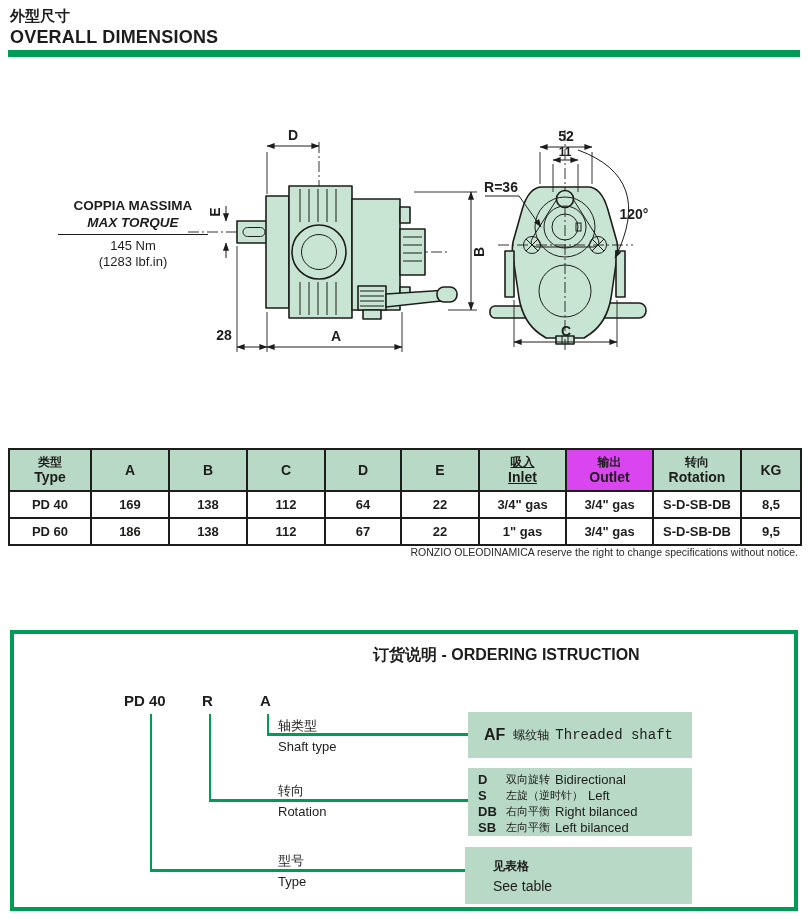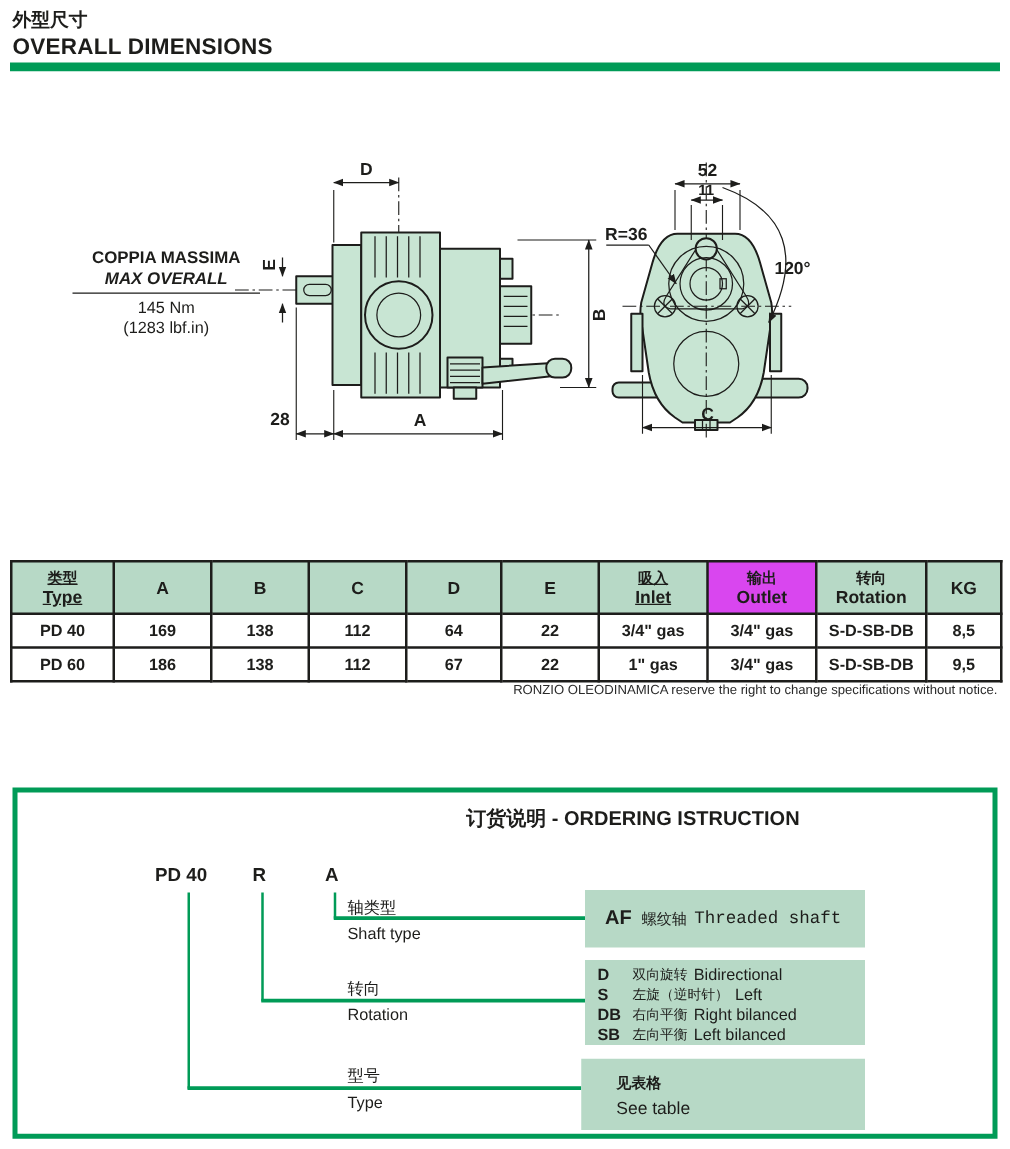--- a/index.html
+++ b/index.html
@@ -63,21 +63,21 @@
 <body>
 
 <div class="page">
 
   <div class="abs title-cn">外型尺寸</div>
   <div class="abs title-en">OVERALL DIMENSIONS</div>
   <div class="abs green-bar accent-bg" style="background: rgb(0, 155, 87);"></div>
 
   <div class="abs torque">
     <div class="t1">COPPIA MASSIMA</div>
-    <div class="t2">MAX OVERALL</div>
+    <div class="t2">MAX TORQUE</div>
     <div class="t3">145 Nm</div>
     <div class="t4">(1283 lbf.in)</div>
   </div>
 
   <svg class="abs draw" width="808" height="290" viewBox="0 100 808 290">
     <defs>
       <marker id="arr" viewBox="0 0 10 10" refX="8.5" refY="5" markerWidth="9" markerHeight="9" orient="auto-start-reverse">
         <path d="M0,1.6 L9,5 L0,8.4 z" fill="#1d1d1b"></path>
       </marker>
     </defs>
@@ -218,21 +218,21 @@
         <col style="width:78px">
       <col style="width:76px">
         <col style="width:78px">
         <col style="width:87px">
         <col style="width:87px">
       <col style="width:88px">
         <col style="width:60px">
     </colgroup>
     <thead>
       <tr>
-        <th class="th-green" style="background: rgb(183, 217, 198); text-decoration: underline;">
+        <th class="th-green" style="background: rgb(183, 217, 198);">
             <div class="h-cn">类型</div>
             <div class="h-en">Type</div>
           </th>
         <th class="th-green" style="background: rgb(183, 217, 198);">
             <div class="h-en">A</div>
           </th>
         <th class="th-green" style="background: rgb(183, 217, 198);">
             <div class="h-en">B</div>
           </th>
         <th class="th-green" style="background: rgb(183, 217, 198);">

